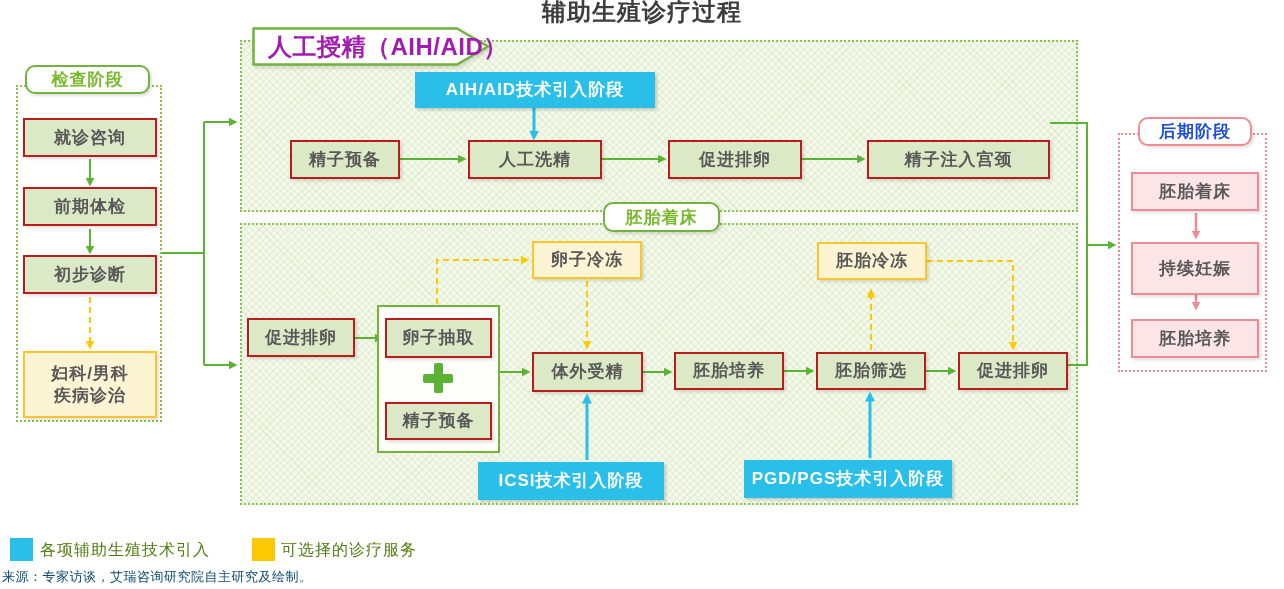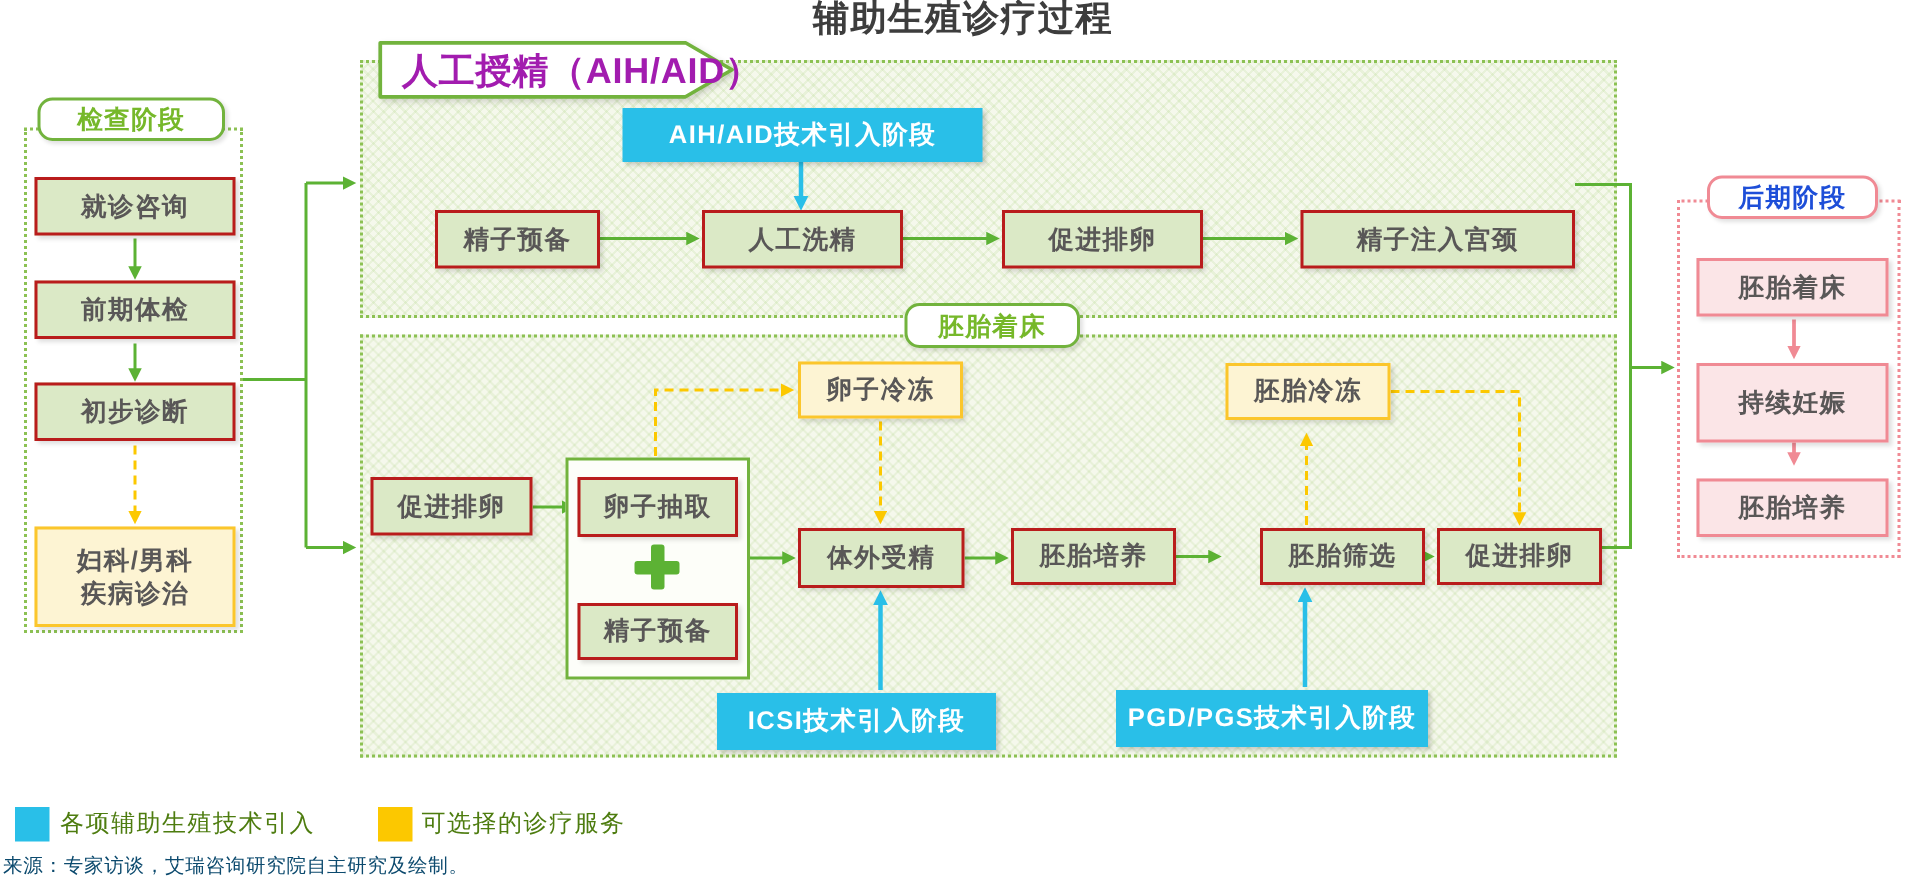--- a/index.html
+++ b/index.html
@@ -169,21 +169,21 @@
   <div class="node n-yellow" style="left:532px;top:241px;width:110px;height:38px">卵子冷冻</div>
   <div class="node n-yellow" style="left:817px;top:242px;width:110px;height:38px">胚胎冷冻</div>
 
   <div class="node n-green" style="left:247px;top:318px;width:108px;height:39px">促进排卵</div>
   <div class="groupbox" style="left:377px;top:305px;width:123px;height:148px"></div>
   <div class="node n-green" style="left:385px;top:318px;width:107px;height:40px">卵子抽取</div>
   <div class="plus" style="left:423px;top:363px"></div>
   <div class="node n-green" style="left:385px;top:402px;width:107px;height:38px">精子预备</div>
   <div class="node n-green" style="left:532px;top:352px;width:111px;height:40px">体外受精</div>
   <div class="node n-green" style="left:674px;top:352px;width:110px;height:38px">胚胎培养</div>
-  <div class="node n-green" style="left:840px;top:352px;width:110px;height:38px">胚胎筛选</div>
+  <div class="node n-green" style="left:816px;top:352px;width:110px;height:38px">胚胎筛选</div>
   <div class="node n-green" style="left:958px;top:352px;width:110px;height:38px">促进排卵</div>
 
   <div class="node n-blue" style="left:478px;top:462px;width:186px;height:38px">ICSI技术引入阶段</div>
   <div class="node n-blue" style="left:744px;top:460px;width:208px;height:38px">PGD/PGS技术引入阶段</div>
 
 
   <div class="pill pill-pink" style="left:1138px;top:117px;width:114px;height:29px">
     <span>后期阶段</span>
   </div>
   <div class="node n-pink" style="left:1131px;top:172px;width:128px;height:39px">胚胎着床</div>

